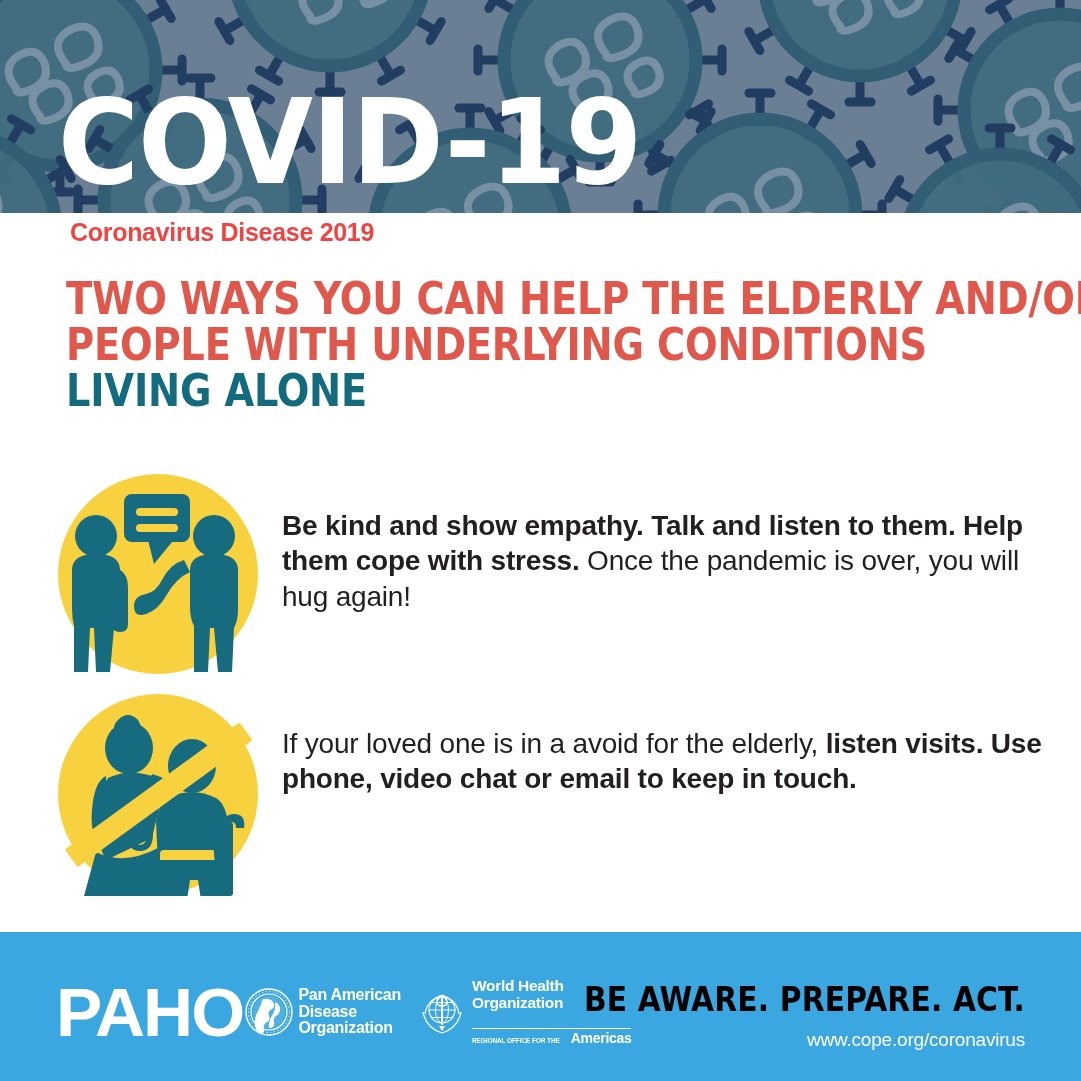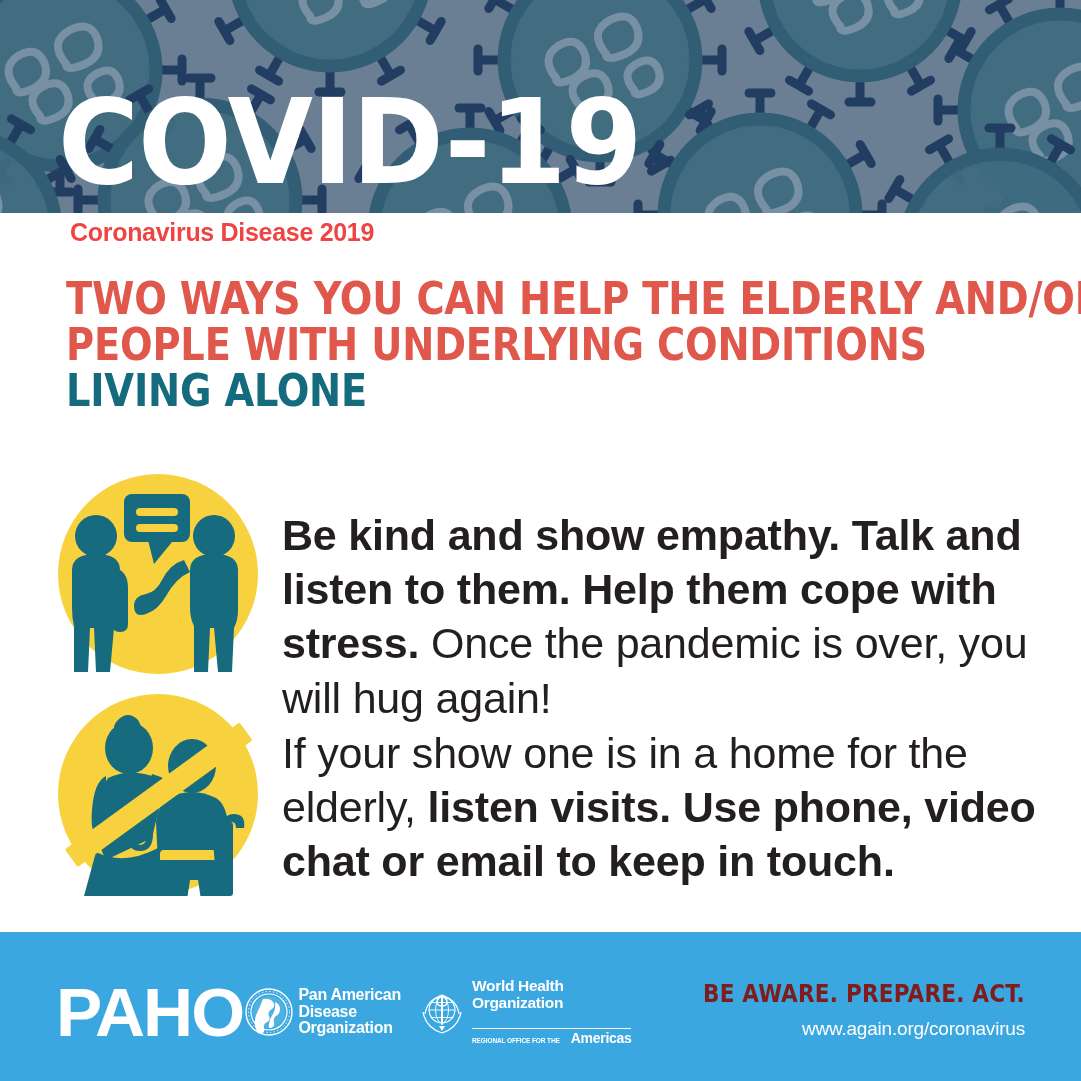--- a/index.html
+++ b/index.html
@@ -93,21 +93,21 @@
     height: 204px;
     flex: 0 0 204px;
     position: relative;
   }
   .badge svg { display: block; width: 204px; height: 204px; }
 
   .msg {
     width: 760px;
     margin-left: 22px;
     color: #231f20;
-    font-size: 43px;
+    font-size: 28px;
     line-height: 1.26;
     letter-spacing: -0.2px;
   }
   .row-1 .msg { padding-top: 36px; }
   .row-2 .msg { padding-top: 34px; }
   .msg b { font-weight: bold; }
   .msg span.reg { font-weight: normal; }
 
   
   .footer {
@@ -176,22 +176,22 @@
   }
 
   .footer-right {
     position: absolute;
     right: 56px;
     top: 48px;
     text-align: right;
   }
   .tagline {
     font-family: "Liberation Sans Narrow", "DejaVu Sans Condensed", "Liberation Sans", sans-serif;
-    color: #7f1d1d;
-    font-size: 24px;
+    color: #000000;
+    font-size: 33px;
     font-weight: bold;
     letter-spacing: 0.2px;
     white-space: nowrap;
   }
   .weburl {
     color: #ffffff;
     font-size: 19px;
     margin-top: 10px;
     letter-spacing: -0.2px;
     white-space: nowrap;
@@ -348,21 +348,21 @@
           <rect x="168" y="130" width="9" height="74" rx="3"></rect>
           <path d="M168,136 q-2,-14 10,-14 q12,0 10,14 l-8,0 q0,-6 -4,-6 q-4,0 -4,6 z"></path>
         </g>
 
         <g>
           <rect x="-6" y="92" width="216" height="22" rx="2" fill="#f7d23e" transform="rotate(-36 102 102)"></rect>
         </g>
       </svg>
     </div>
     <div class="msg">
-      <span class="reg">If your show one is in a home for the elderly, </span><b>listen visits. Use phone, video chat or email to keep in touch.</b>
+      <span class="reg">If your loved one is in a avoid for the elderly, </span><b>listen visits. Use phone, video chat or email to keep in touch.</b>
     </div>
   </div>
 
   <div class="footer">
 
     <div class="footer-left">
       <div class="paho-word">PAHO</div>
 
       <div class="seal">
         <svg width="48" height="48" viewBox="0 0 48 48">
@@ -415,17 +415,17 @@
           <span class="who-region">
             <span class="who-region-small">REGIONAL OFFICE FOR THE</span>
             <span class="who-region-big">Americas</span>
           </span>
         </div>
       </div>
     </div>
 
     <div class="footer-right">
       <div class="tagline">BE AWARE. PREPARE.  ACT.</div>
-      <div class="weburl">www.again.org/coronavirus</div>
+      <div class="weburl">www.cope.org/coronavirus</div>
     </div>
   </div>
 
 </div>
 
 </body></html>

